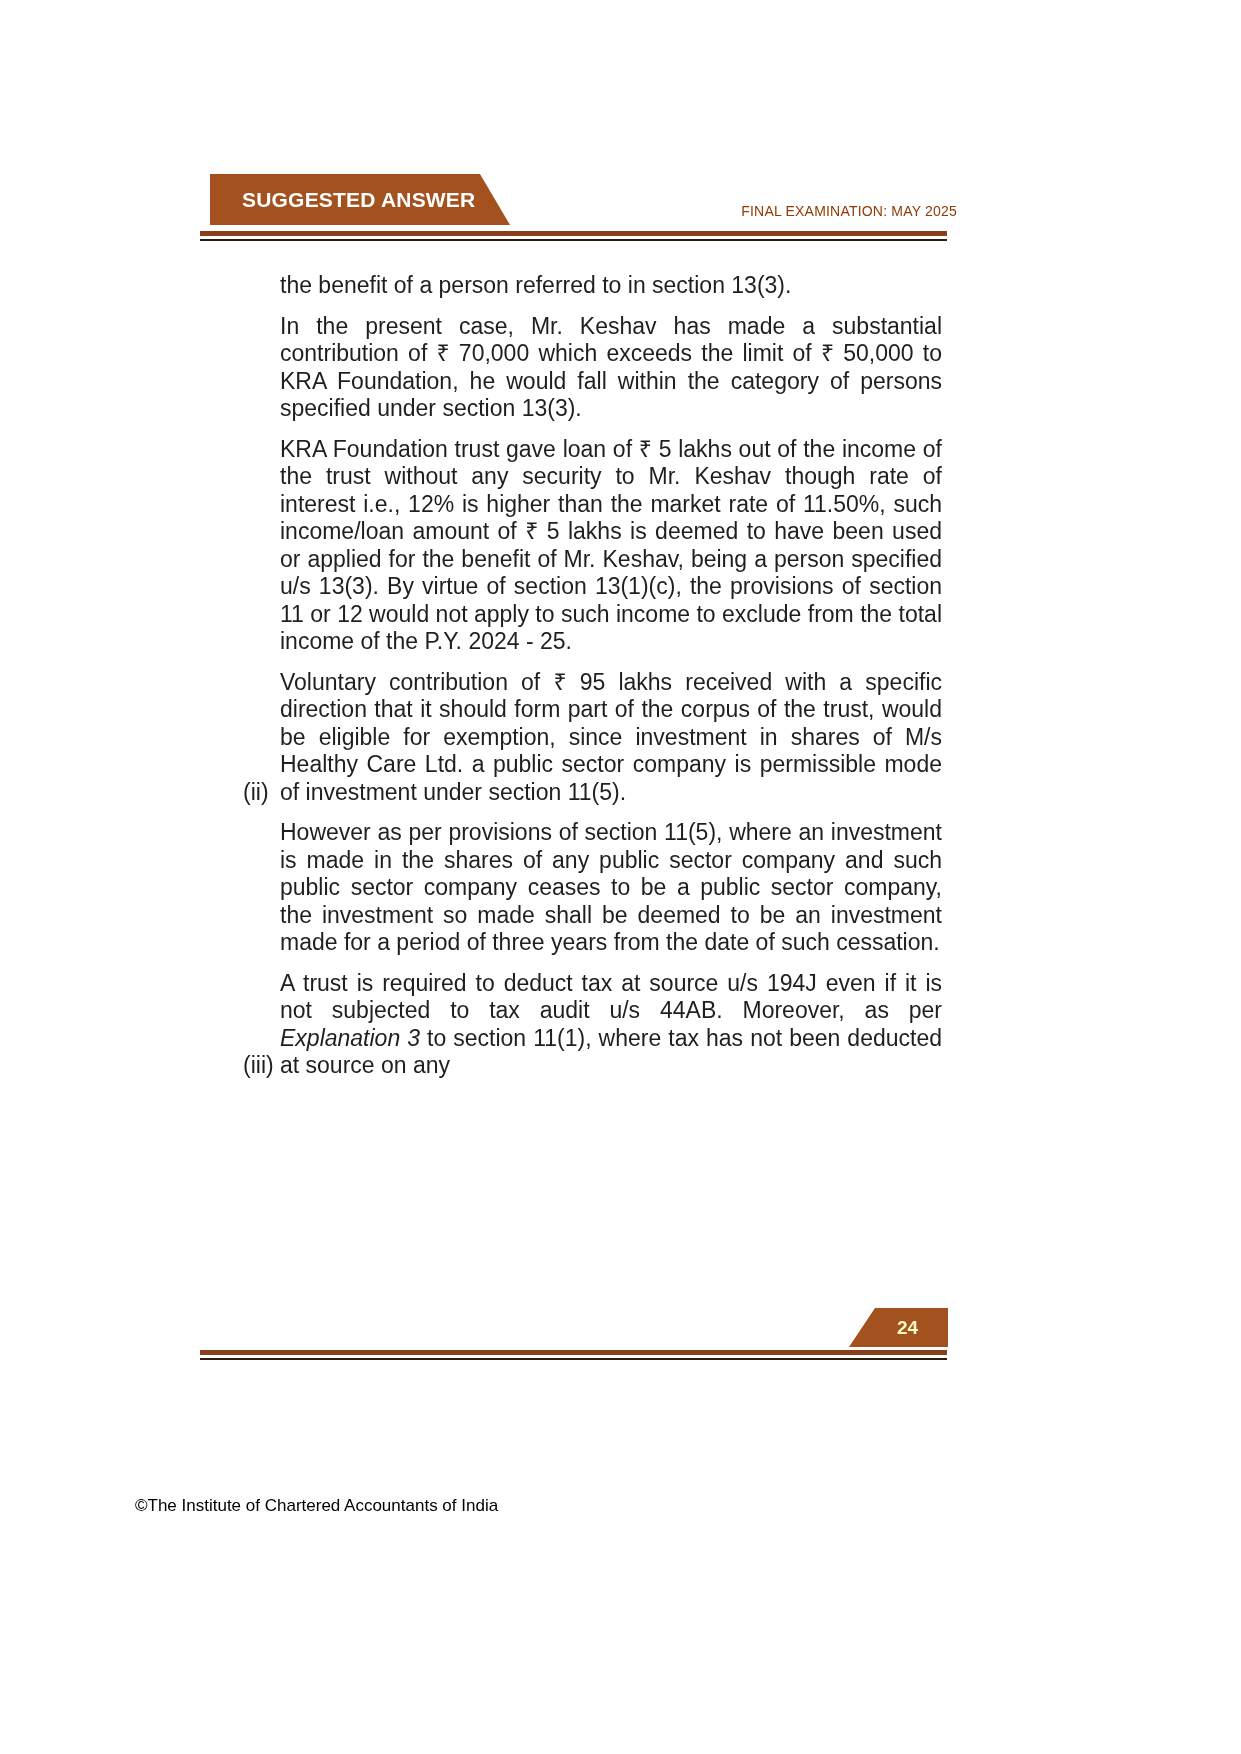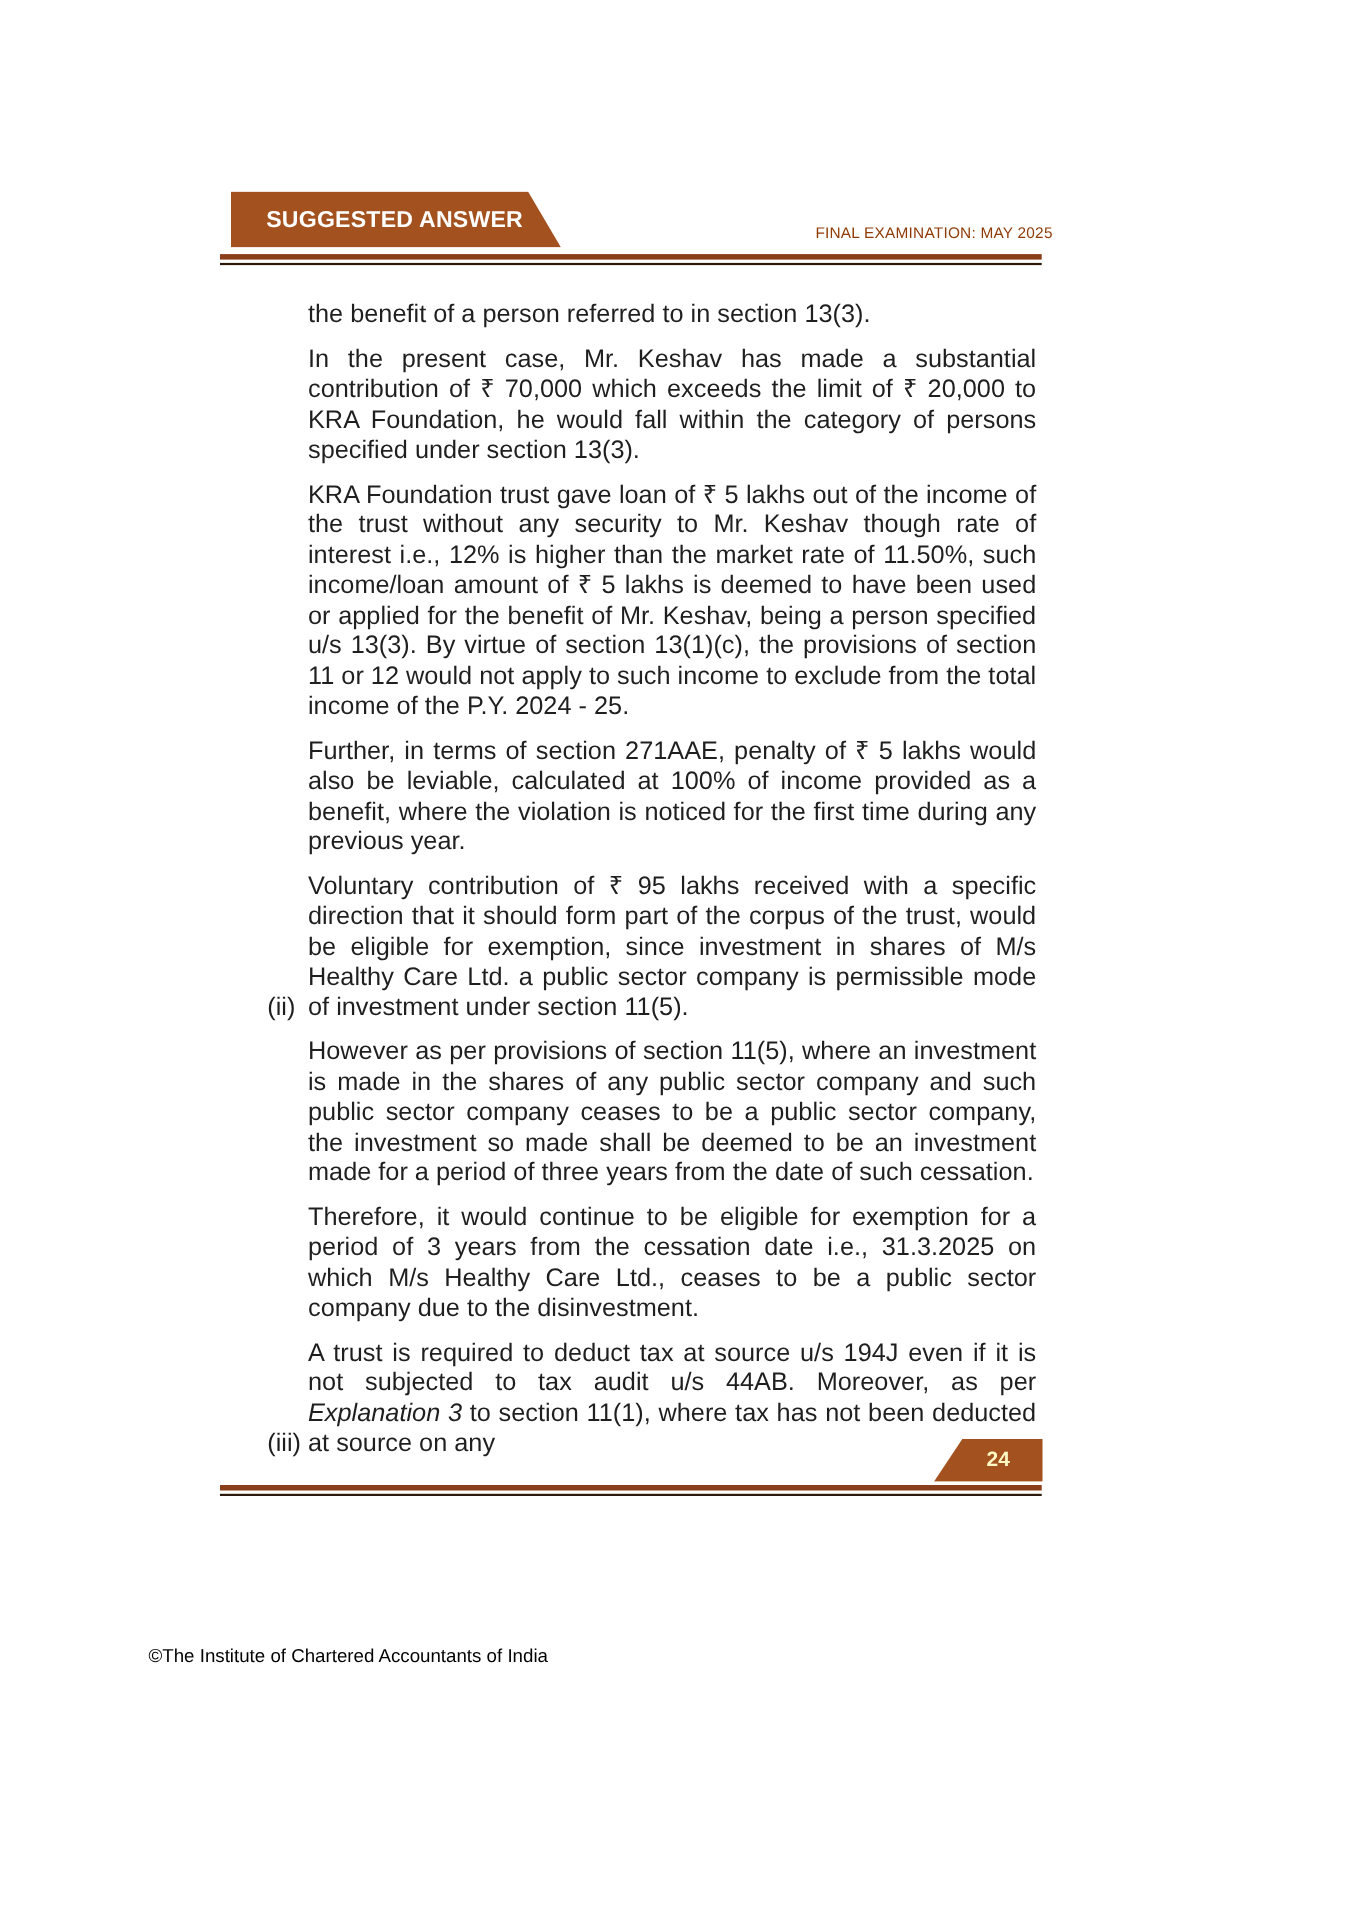--- a/index.html
+++ b/index.html
@@ -117,35 +117,33 @@
   <div class="exam-title">FINAL EXAMINATION: MAY 2025</div>
   <div class="rule rule-header">
     <div class="thick"></div>
     <div class="thin"></div>
   </div>
 
   <div class="content">
 
     <p class="para indent">the benefit of a person referred to in section 13(3).</p>
 
-    <p class="para indent">In the present case, Mr. Keshav has made a substantial contribution of ₹ 70,000 which exceeds the limit of ₹ 20,000 to KRA Foundation, he would fall within the category of persons specified under section 13(3).</p>
+    <p class="para indent">In the present case, Mr. Keshav has made a substantial contribution of ₹ 70,000 which exceeds the limit of ₹ 50,000 to KRA Foundation, he would fall within the category of persons specified under section 13(3).</p>
 
     <p class="para indent">KRA Foundation trust gave loan of ₹ 5 lakhs out of the income of the trust without any security to Mr. Keshav though rate of interest i.e., 12% is higher than the market rate of 11.50%, such income/loan amount of ₹ 5 lakhs is deemed to have been used or applied for the benefit of Mr. Keshav, being a person specified u/s 13(3). By virtue of section 13(1)(c), the provisions of section 11 or 12 would not apply to such income to exclude from the total income of the P.Y. 2024 - 25.</p>
 
 
-    <p class="para indent">Further, in terms of section 271AAE, penalty of ₹ 5 lakhs would also be leviable, calculated at 100% of income provided as a benefit, where the violation is noticed for the first time during any previous year.</p>
 
     <div class="list-item">
       <span class="list-marker">(ii)</span>
       <p class="para">Voluntary contribution of ₹ 95 lakhs received with a specific direction that it should form part of the corpus of the trust, would be eligible for exemption, since investment in shares of M/s Healthy Care Ltd. a public sector company is permissible mode of investment under section 11(5).</p>
     </div>
 
     <p class="para indent">However as per provisions of section 11(5), where an investment is made in the shares of any public sector company and such public sector company ceases to be a public sector company, the investment so made shall be deemed to be an investment made for a period of three years from the date of such cessation.</p>
 
-    <p class="para indent">Therefore, it would continue to be eligible for exemption for a period of 3 years from the cessation date i.e., 31.3.2025 on which M/s Healthy Care Ltd., ceases to be a public sector company due to the disinvestment.</p>
 
     <div class="list-item">
       <span class="list-marker">(iii)</span>
       <p class="para"><span>A trust is required to deduct tax at source u/s 194J even if it is not subjected to tax audit u/s 44AB. Moreover, as per </span><span class="italic">Explanation 3</span><span> to section 11(1), where tax has not been deducted at source on any</span></p>
     </div>
 
   </div>
 
   <div class="page-badge">
     <span>24</span>

